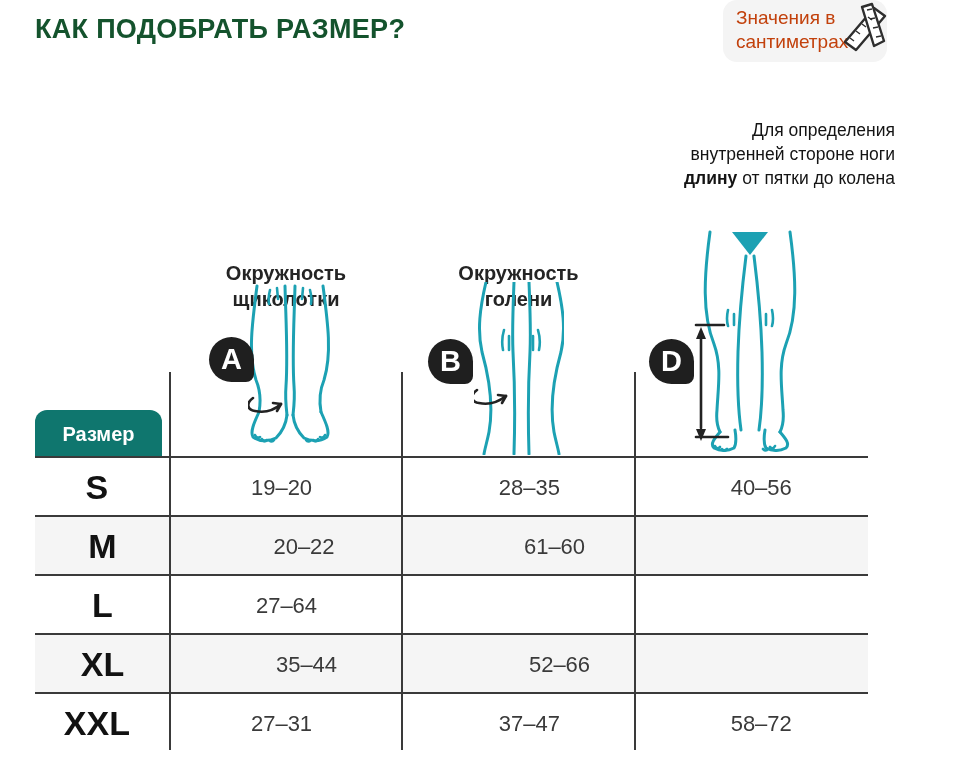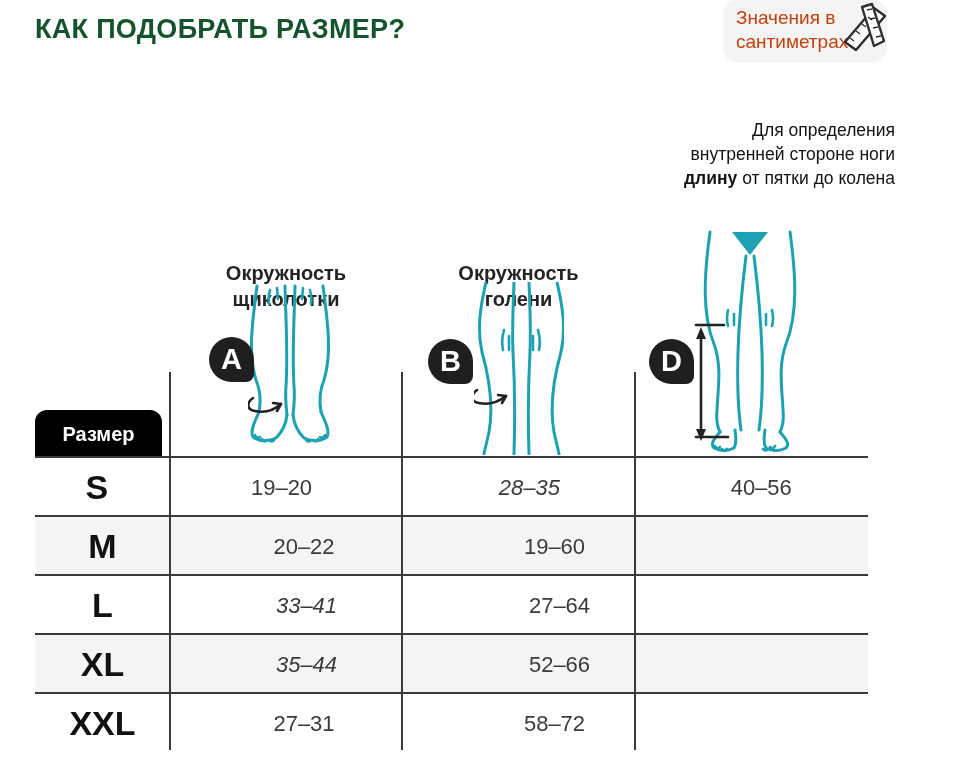--- a/index.html
+++ b/index.html
@@ -28,29 +28,29 @@
   .tlthin{stroke:#1CA1B3;stroke-width:2.6;fill:none;stroke-linecap:round;}
   .blk{stroke:#222;stroke-width:2.6;fill:none;stroke-linecap:round;}
 
   .badge{position:absolute;width:45px;height:45px;background:#1f1f1f;color:#fff;
          border-radius:50% 50% 18% 50%;display:flex;align-items:center;justify-content:center;
          font-size:29px;font-weight:bold;}
   .badge-a{left:209px;top:337px;}
   .badge-b{left:428px;top:339px;}
   .badge-d{left:649px;top:339px;}
 
-  .size-hdr{position:absolute;left:35px;top:410px;width:127px;height:48px;background:#000000;
+  .size-hdr{position:absolute;left:35px;top:410px;width:127px;height:48px;background:#0f766e;
             border-radius:12px 12px 0 0;display:flex;align-items:center;justify-content:center;
             color:#fff;font-size:20px;font-weight:bold;}
 
   .rows{position:absolute;left:35px;top:458px;width:833px;}
   .row{display:flex;height:59px;}
   .row.stripe{background:#f5f5f5;}
   .cell{display:flex;align-items:center;justify-content:center;}
-  .c0{width:135px;} .c1{width:268px;} .c2{width:273px;font-style:italic;} .c3{width:233px;}
+  .c0{width:135px;} .c1{width:268px;} .c2{width:273px;} .c3{width:233px;}
   .size-cell{font-size:34px;font-weight:bold;color:#121212;}
   .val-cell{font-size:22px;color:#3a3a3a;}
 
   .hline{position:absolute;left:35px;width:833px;height:2px;background:#3a3a3a;}
   .vline{position:absolute;width:2px;top:372px;height:378px;background:#3a3a3a;}
 </style>
 </head>
 <body>
 
 <div class="canvas">
@@ -145,35 +145,35 @@
   <div class="rows">
     <div class="row">
       <div class="cell c0 size-cell">S</div>
       <div class="cell c1 val-cell">19–20</div>
       <div class="cell c2 val-cell">28–35</div>
       <div class="cell c3 val-cell">40–56</div>
     </div>
     <div class="row stripe">
       <div class="cell c0 size-cell">M</div>
       <div class="cell c1 val-cell">20–22</div>
-      <div class="cell c3 val-cell">19–60</div>
+      <div class="cell c3 val-cell">61–60</div>
     </div>
     <div class="row">
       <div class="cell c0 size-cell">L</div>
-      <div class="cell c2 val-cell">33–41</div>
       <div class="cell c3 val-cell">27–64</div>
     </div>
     <div class="row stripe">
       <div class="cell c0 size-cell">XL</div>
       <div class="cell c2 val-cell">35–44</div>
       <div class="cell c3 val-cell">52–66</div>
     </div>
     <div class="row">
       <div class="cell c0 size-cell">XXL</div>
       <div class="cell c1 val-cell">27–31</div>
+      <div class="cell c2 val-cell">37–47</div>
       <div class="cell c3 val-cell">58–72</div>
     </div>
   </div>
 
   <div class="hline" style="top:456px;"></div>
   <div class="hline" style="top:515px;"></div>
   <div class="hline" style="top:574px;"></div>
   <div class="hline" style="top:633px;"></div>
   <div class="hline" style="top:692px;"></div>
   <div class="vline" style="left:169px;"></div>

